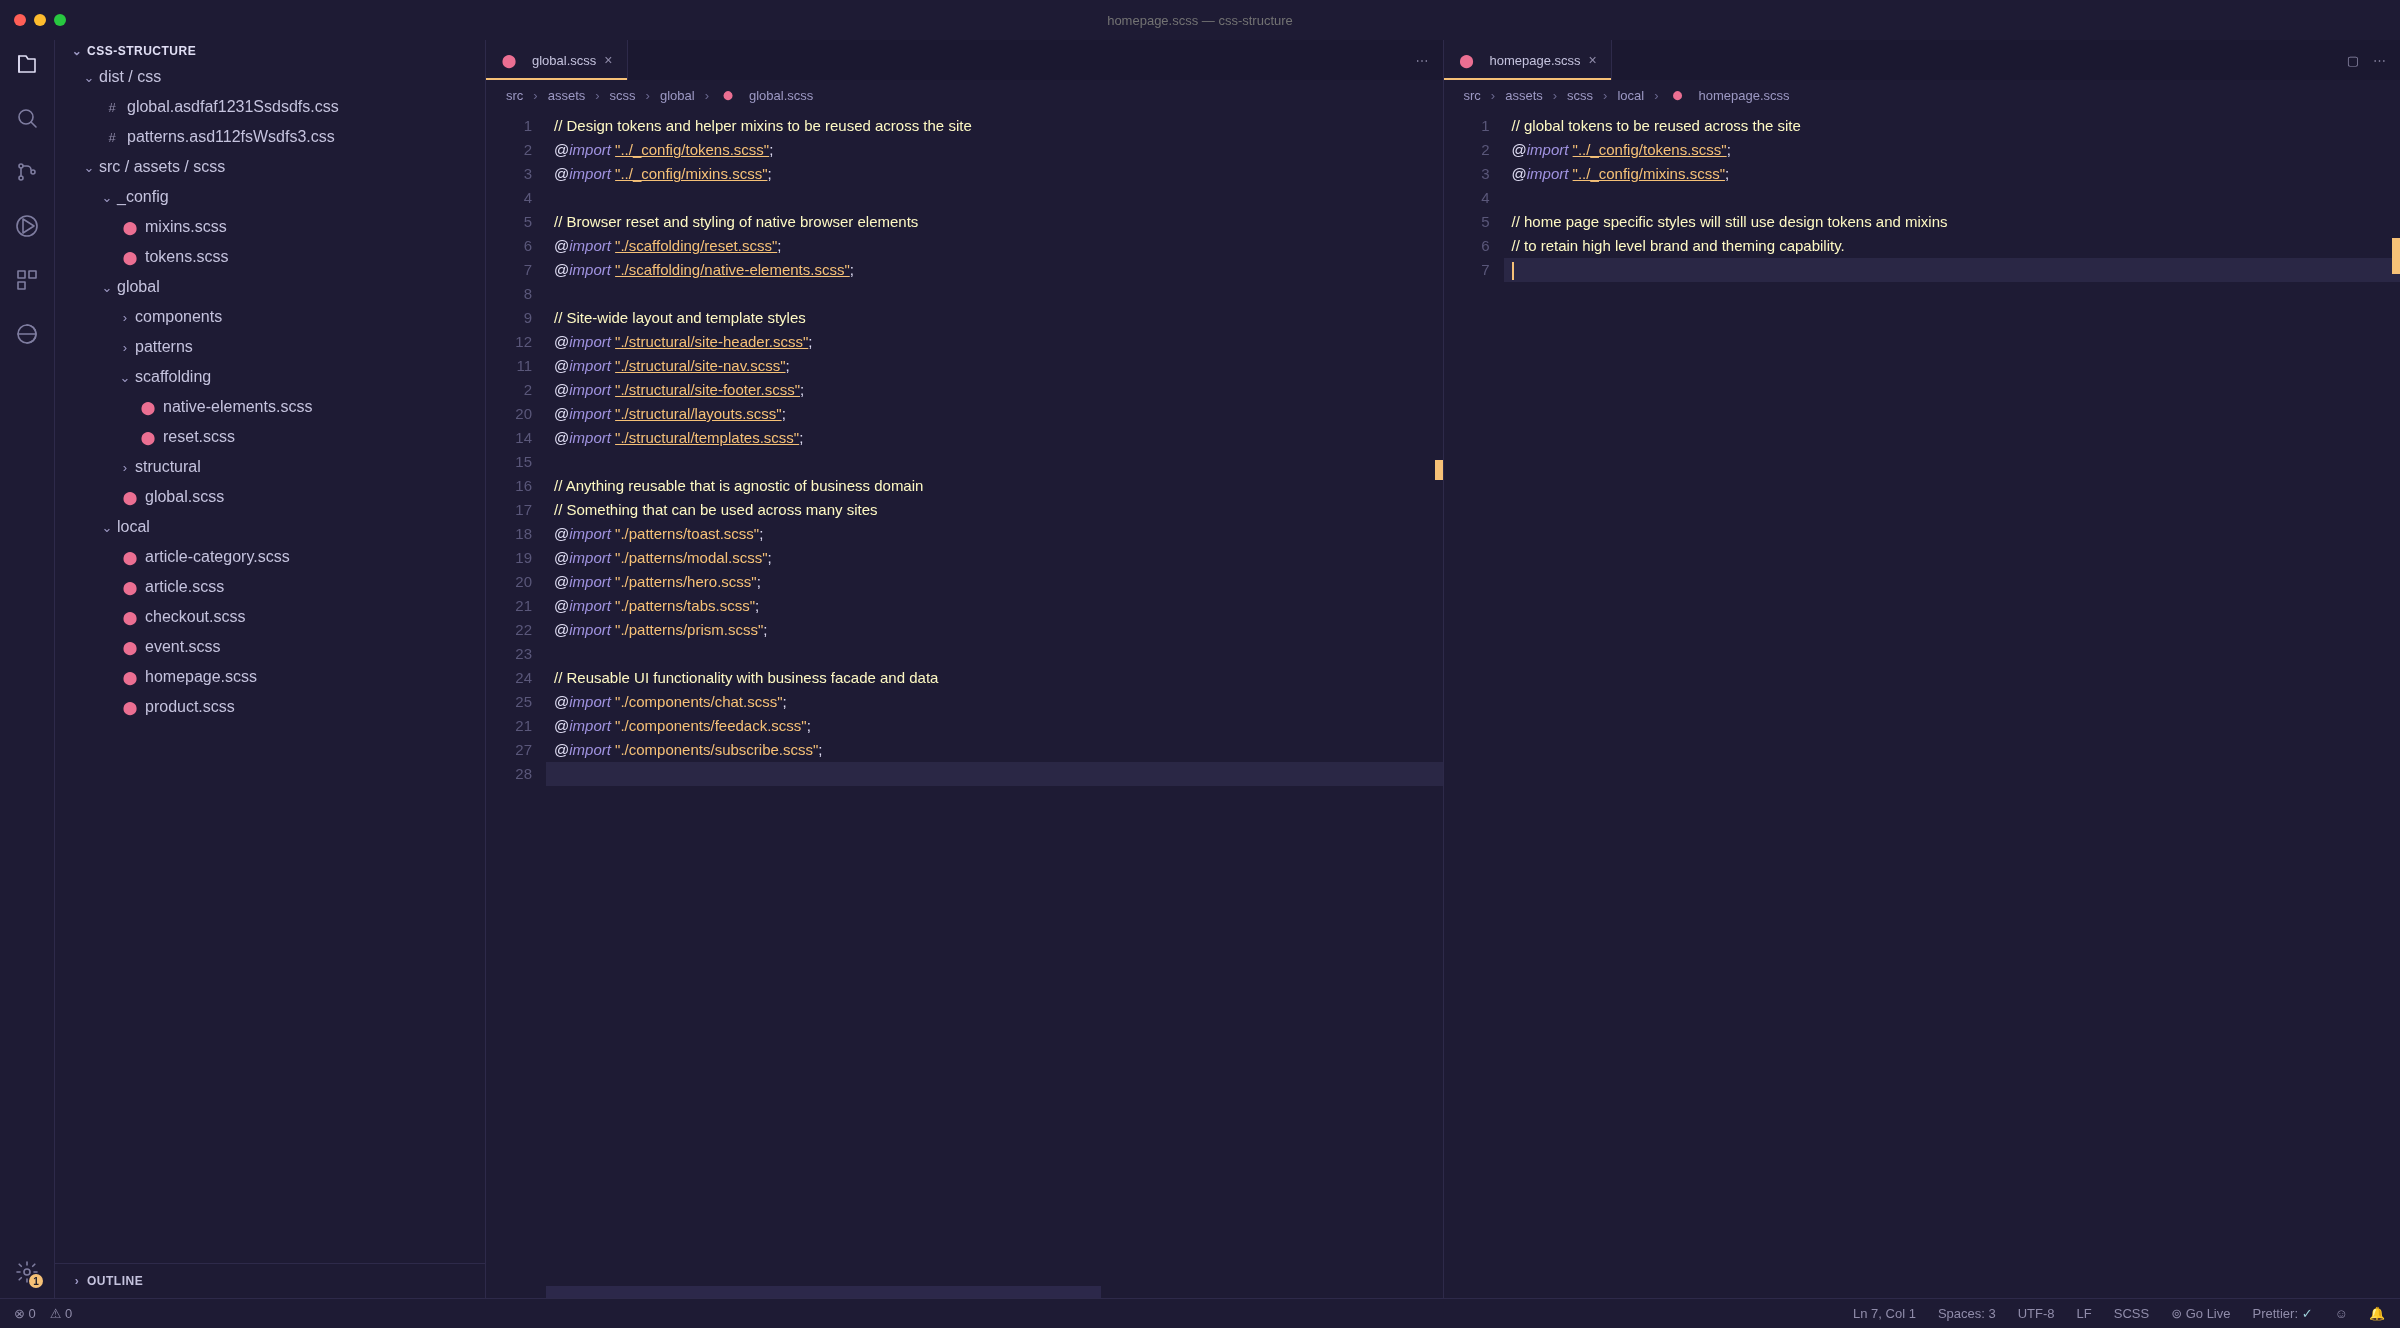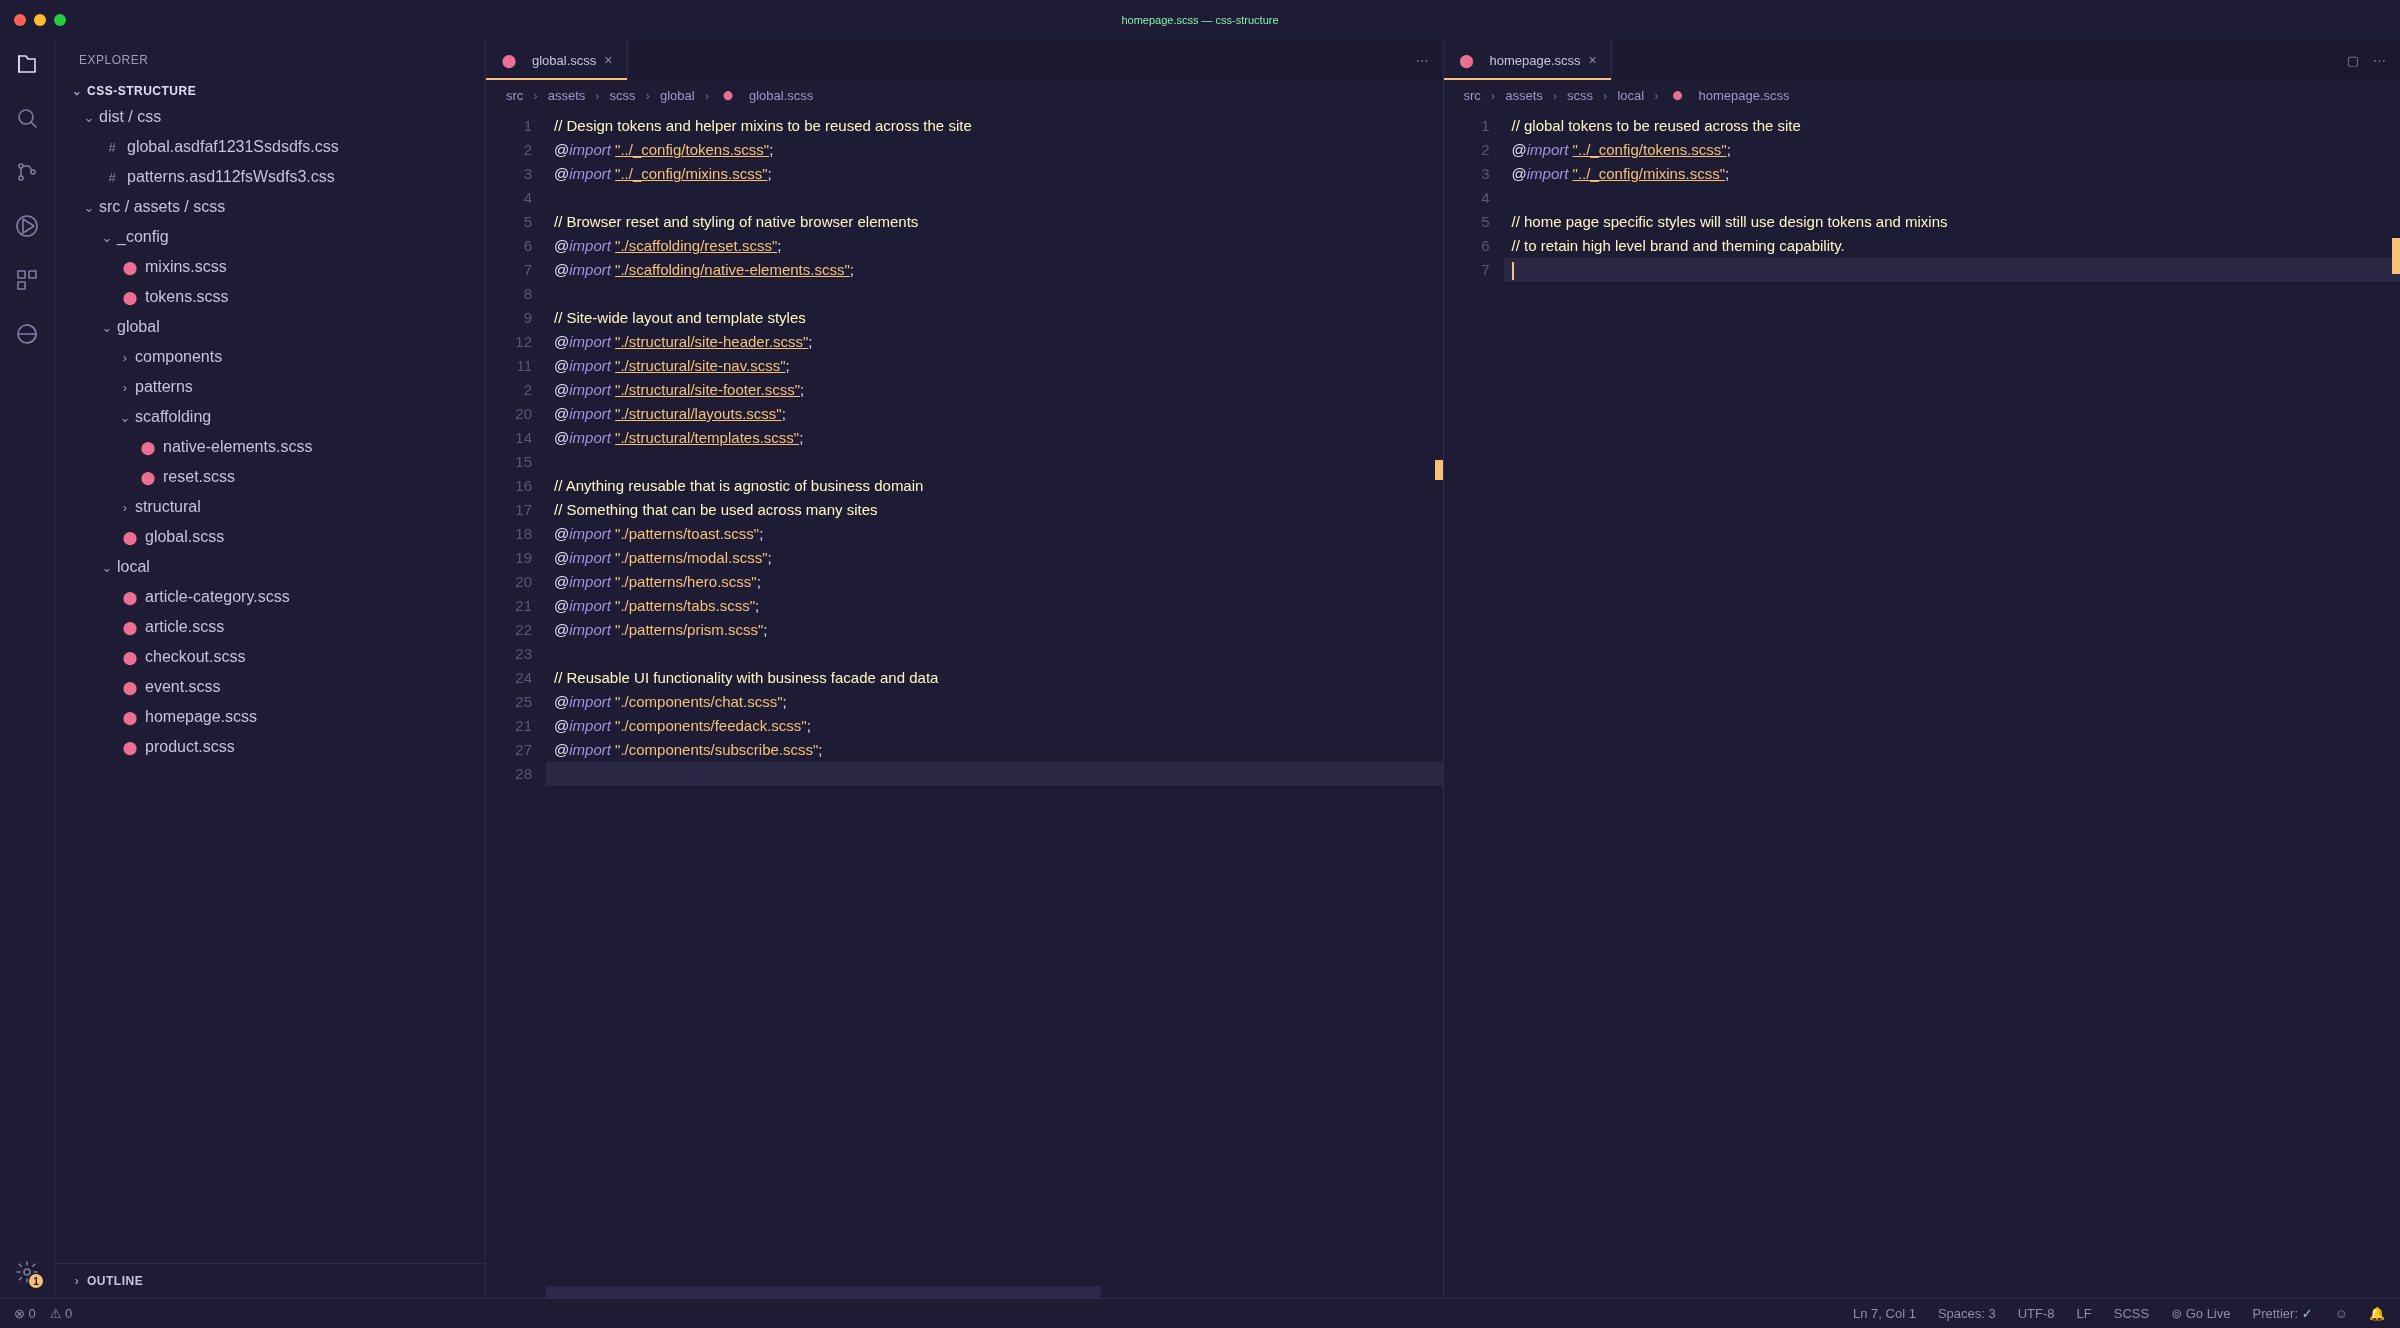--- a/index.html
+++ b/index.html
@@ -5,21 +5,21 @@
 * { margin:0; padding:0; box-sizing:border-box; font-family: -apple-system, BlinkMacSystemFont, "Segoe UI", sans-serif; }
 body { background:#1e1b34; color:#bfbdd8; font-size:13px; overflow:hidden; }
 .window { width:2400px; height:1328px; background:#1e1b34; display:flex; flex-direction:column; transform-origin: top left; }
 
 .titlebar { height:40px; display:flex; align-items:center; padding:0 14px; background:#1e1b34; position:relative; }
 .traffic { display:flex; gap:8px; }
 .traffic span { width:12px; height:12px; border-radius:50%; display:inline-block; }
 .tl-close { background:#ff5f57; }
 .tl-min { background:#febc2e; }
 .tl-max { background:#28c840; }
-.title-text { position:absolute; left:50%; transform:translateX(-50%); color:#86efac; font-size:11px; }
+.title-text { position:absolute; left:50%; transform:translateX(-50%); color:#737373; font-size:13px; }
 
 .main { flex:1; display:flex; min-height:0; }
 
 .activity { width:55px; background:#1e1b34; border-right:1px solid #2e2a4a; display:flex; flex-direction:column; align-items:center; padding-top:10px; gap:26px; position:relative; }
 .activity .icon { width:28px; height:28px; display:flex; align-items:center; justify-content:center; color:#7f7da0; cursor:pointer; }
 .activity .icon.active { color:#e0def4; }
 .activity .icon svg { width:24px; height:24px; stroke:currentColor; fill:none; stroke-width:1.6; }
 .activity-bottom { margin-top:auto; margin-bottom:12px; position:relative; }
 .badge { position:absolute; bottom:-2px; right:-2px; background:#f6c177; color:#21202e; font-size:10px; width:14px; height:14px; border-radius:50%; display:flex; align-items:center; justify-content:center; font-weight:600; }
 
@@ -131,21 +131,20 @@
       <div class="icon activity-bottom">
         <svg class="simple" viewBox="0 0 24 24">
             <circle cx="12" cy="12" r="3"></circle>
             <path d="M12 2v3M12 19v3M4.2 4.2l2.1 2.1M17.7 17.7l2.1 2.1M2 12h3M19 12h3M4.2 19.8l2.1-2.1M17.7 6.3l2.1-2.1"></path>
           </svg>
         <span class="badge">1</span>
       </div>
     </div>
 
     <div class="sidebar">
-      <div class="sidebar-header">EXPLORER</div>
       <div class="project-header">
         <span class="chev">⌄</span>
         <span>CSS-STRUCTURE</span>
       </div>
       <div class="tree" id="tree">
           <div class="tree-item" style="padding-left: 26px;">
             <span class="chev">⌄</span>
             <span class="name">dist / css</span>
           </div>
           <div class="tree-item" style="padding-left: 48px;">

